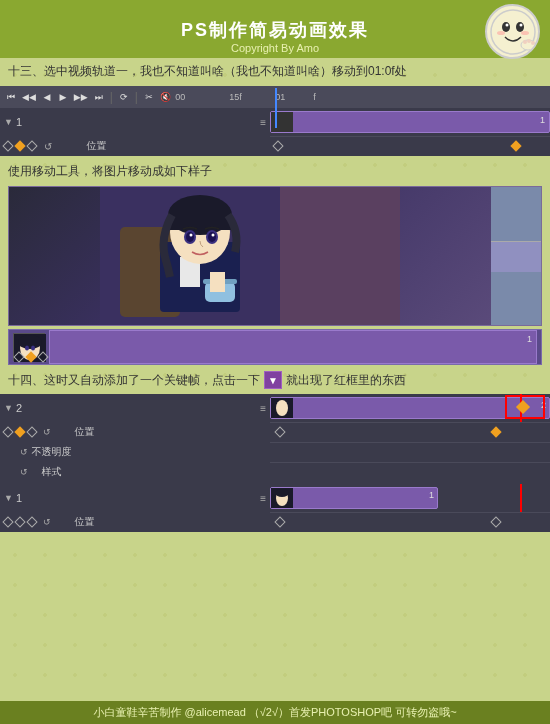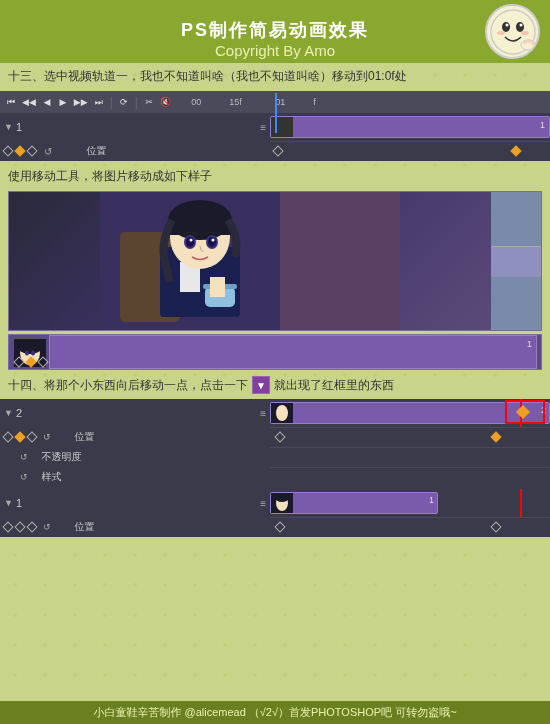--- a/index.html
+++ b/index.html
@@ -39,21 +39,21 @@
       position: relative;
     }
     .header-title {
       color: #fff;
       font-size: 18px;
       font-weight: bold;
       letter-spacing: 2px;
     }
     .header-subtitle {
       color: #e8f0b0;
-      font-size: 15px;
+      font-size: 11px;
     }
     .header-avatar {
       position: absolute;
       right: 10px;
       top: 4px;
       width: 55px;
       height: 55px;
       border-radius: 50%;
       background-color: #f5f0d0;
       border: 2px solid #ccc;
@@ -393,21 +393,21 @@
       <span class="tl-btn">▶</span>
       <span class="tl-btn">▶▶</span>
       <span class="tl-btn">⏭</span>
       <span class="tl-separator">|</span>
       <span class="tl-btn">⟳</span>
       <span class="tl-separator">|</span>
       <span class="tl-btn">✂</span>
       <span class="tl-btn">🔇</span>
 
       <div class="tl-ruler">
-        <span class="ruler-label" style="left:16px">00</span>
+        <span class="ruler-label" style="left:0px">00</span>
         <span class="ruler-label" style="left:54px">15f</span>
         <span class="ruler-label" style="left:100px">01</span>
         <span class="ruler-label" style="left:138px">f</span>
 
         <div class="playhead" style="left:100px; height:40px; top:-2px;"></div>
       </div>
     </div>
 
     <div class="track-full-row">
       <div class="track-full-left">
@@ -511,21 +511,21 @@
     </div>
 
     <div style="position:absolute;bottom:3px;left:6px;display:flex;gap:4px;align-items:center">
       <div class="kf-diamond-empty"></div>
       <div class="kf-diamond"></div>
       <div class="kf-diamond-empty"></div>
     </div>
   </div>
 
   <div class="step-row">
-    <span>十四、将那个小东西向后移动一点，点击一下</span>
+    <span>十四、这时又自动添加了一个关键帧，点击一下</span>
     <div class="step-arrow-btn">▼</div>
     <span>就出现了红框里的东西</span>
   </div>
 
   <div class="timeline2">
 
     <div class="track-full-row" style="min-height:28px">
       <div class="track-full-left">
         <span class="track-arrow">▼</span>
         <span class="track-number">2</span>
@@ -561,21 +561,21 @@
       </div>
       <div class="kf-right">
         <div class="kf-diamond-track-empty" style="left:6px"></div>
         <div class="kf-diamond-track" style="right:50px"></div>
       </div>
     </div>
 
     <div class="keyframe-row" style="height:20px;background:#3a3a4a">
       <div class="kf-left" style="padding-left:20px">
         <span style="color:#aaa;font-size:9px">↺</span>
-        <span class="kf-label" style="margin-left:10px">不透明度</span>
+        <span class="kf-label" style="">不透明度</span>
       </div>
       <div class="kf-right"></div>
     </div>
 
     <div class="keyframe-row" style="height:20px;background:#3a3a4a">
       <div class="kf-left" style="padding-left:20px">
         <span style="color:#aaa;font-size:9px">↺</span>
         <span class="kf-label" style="margin-left:10px">样式</span>
       </div>
       <div class="kf-right"></div>

